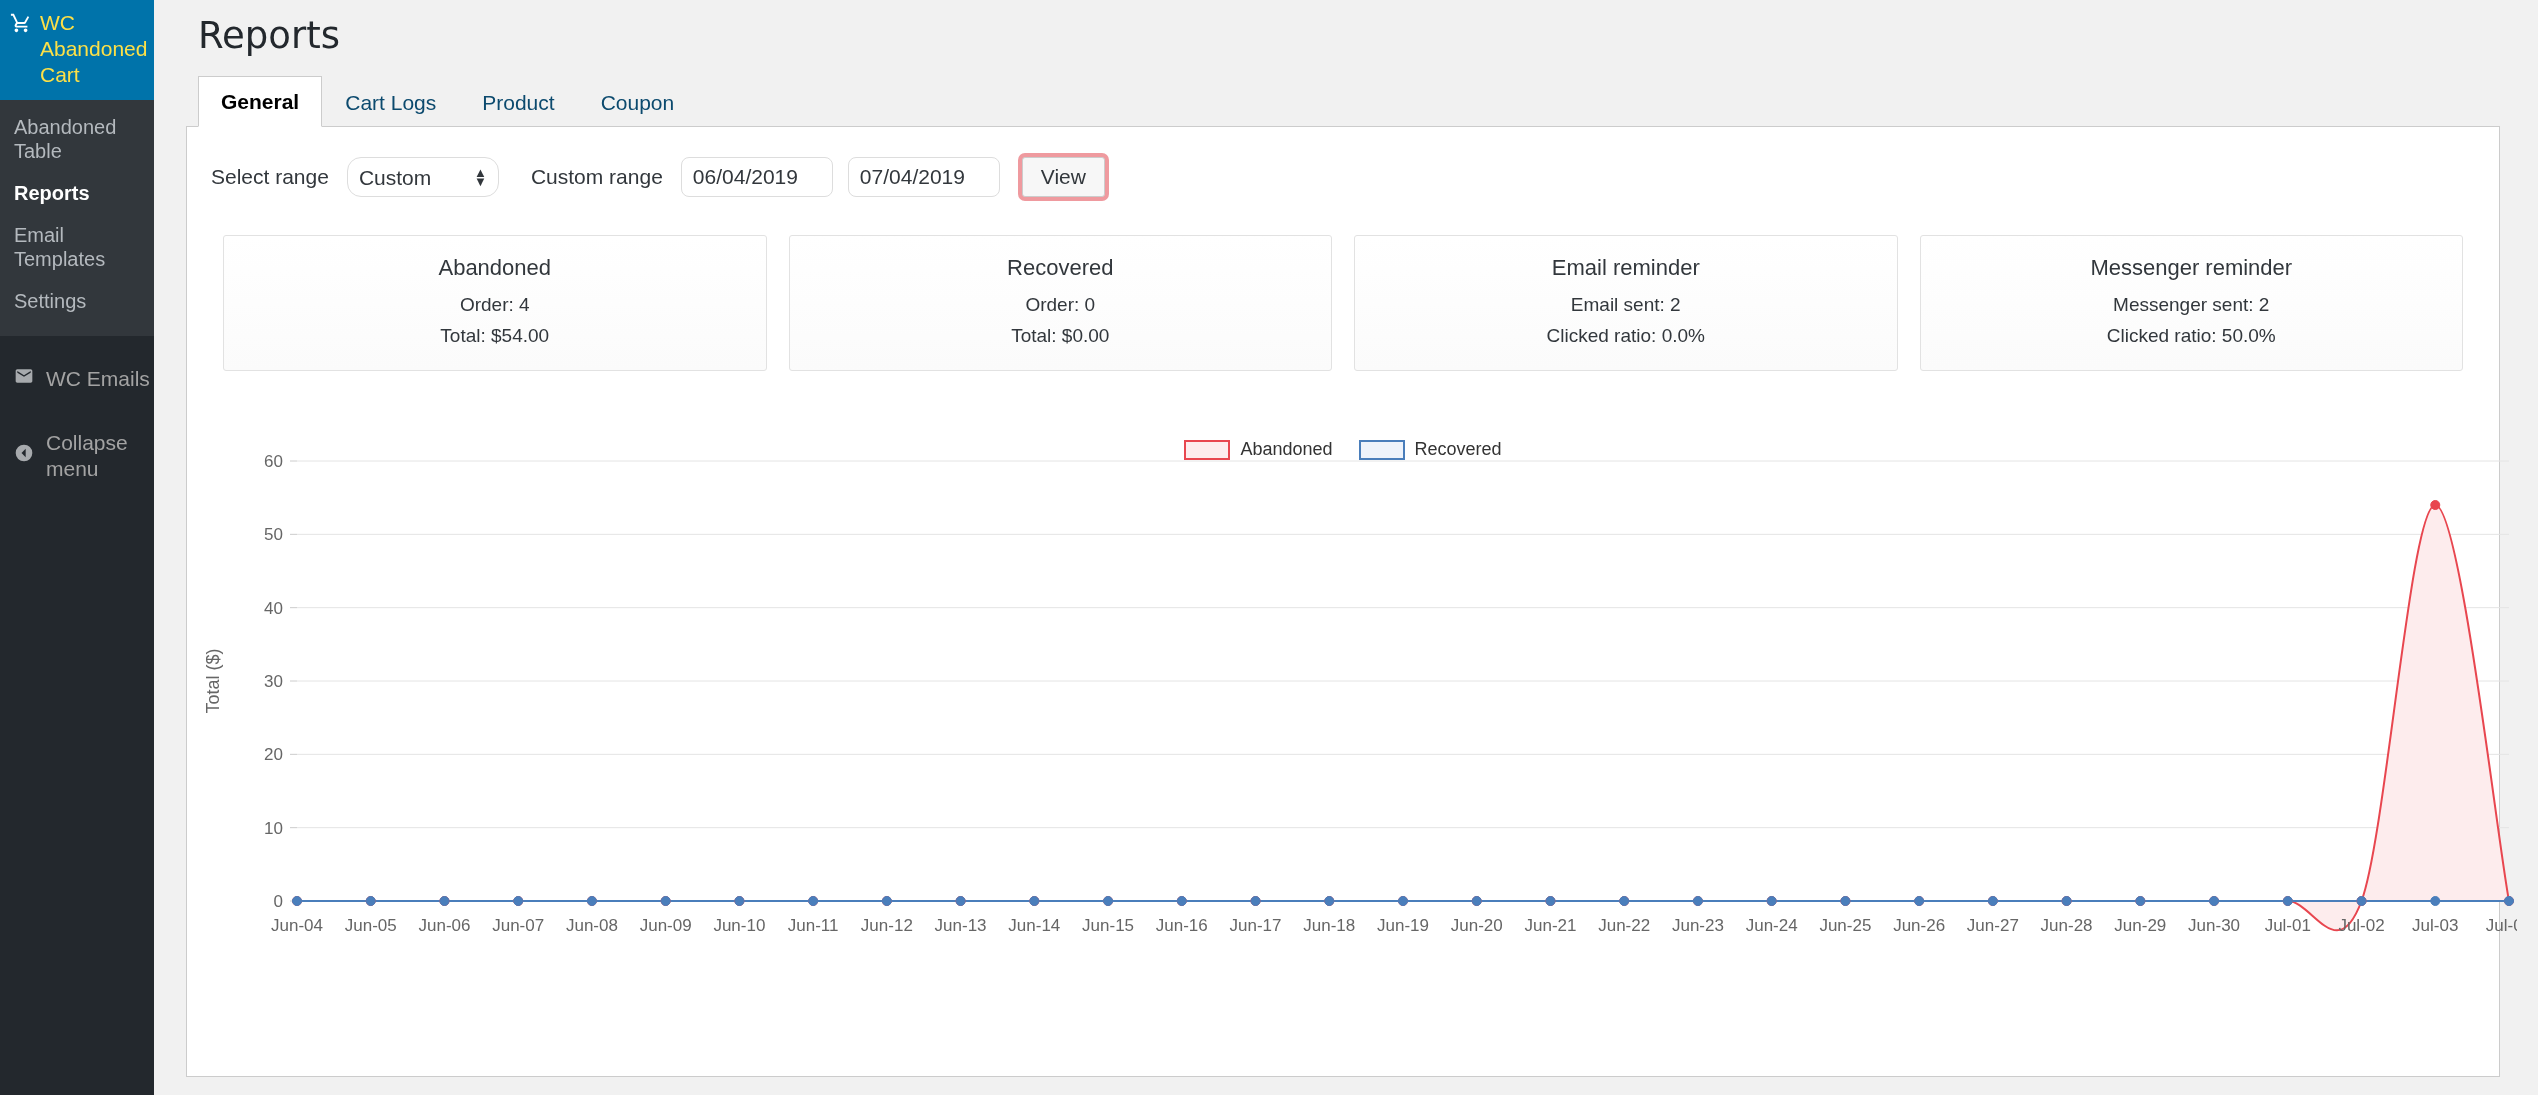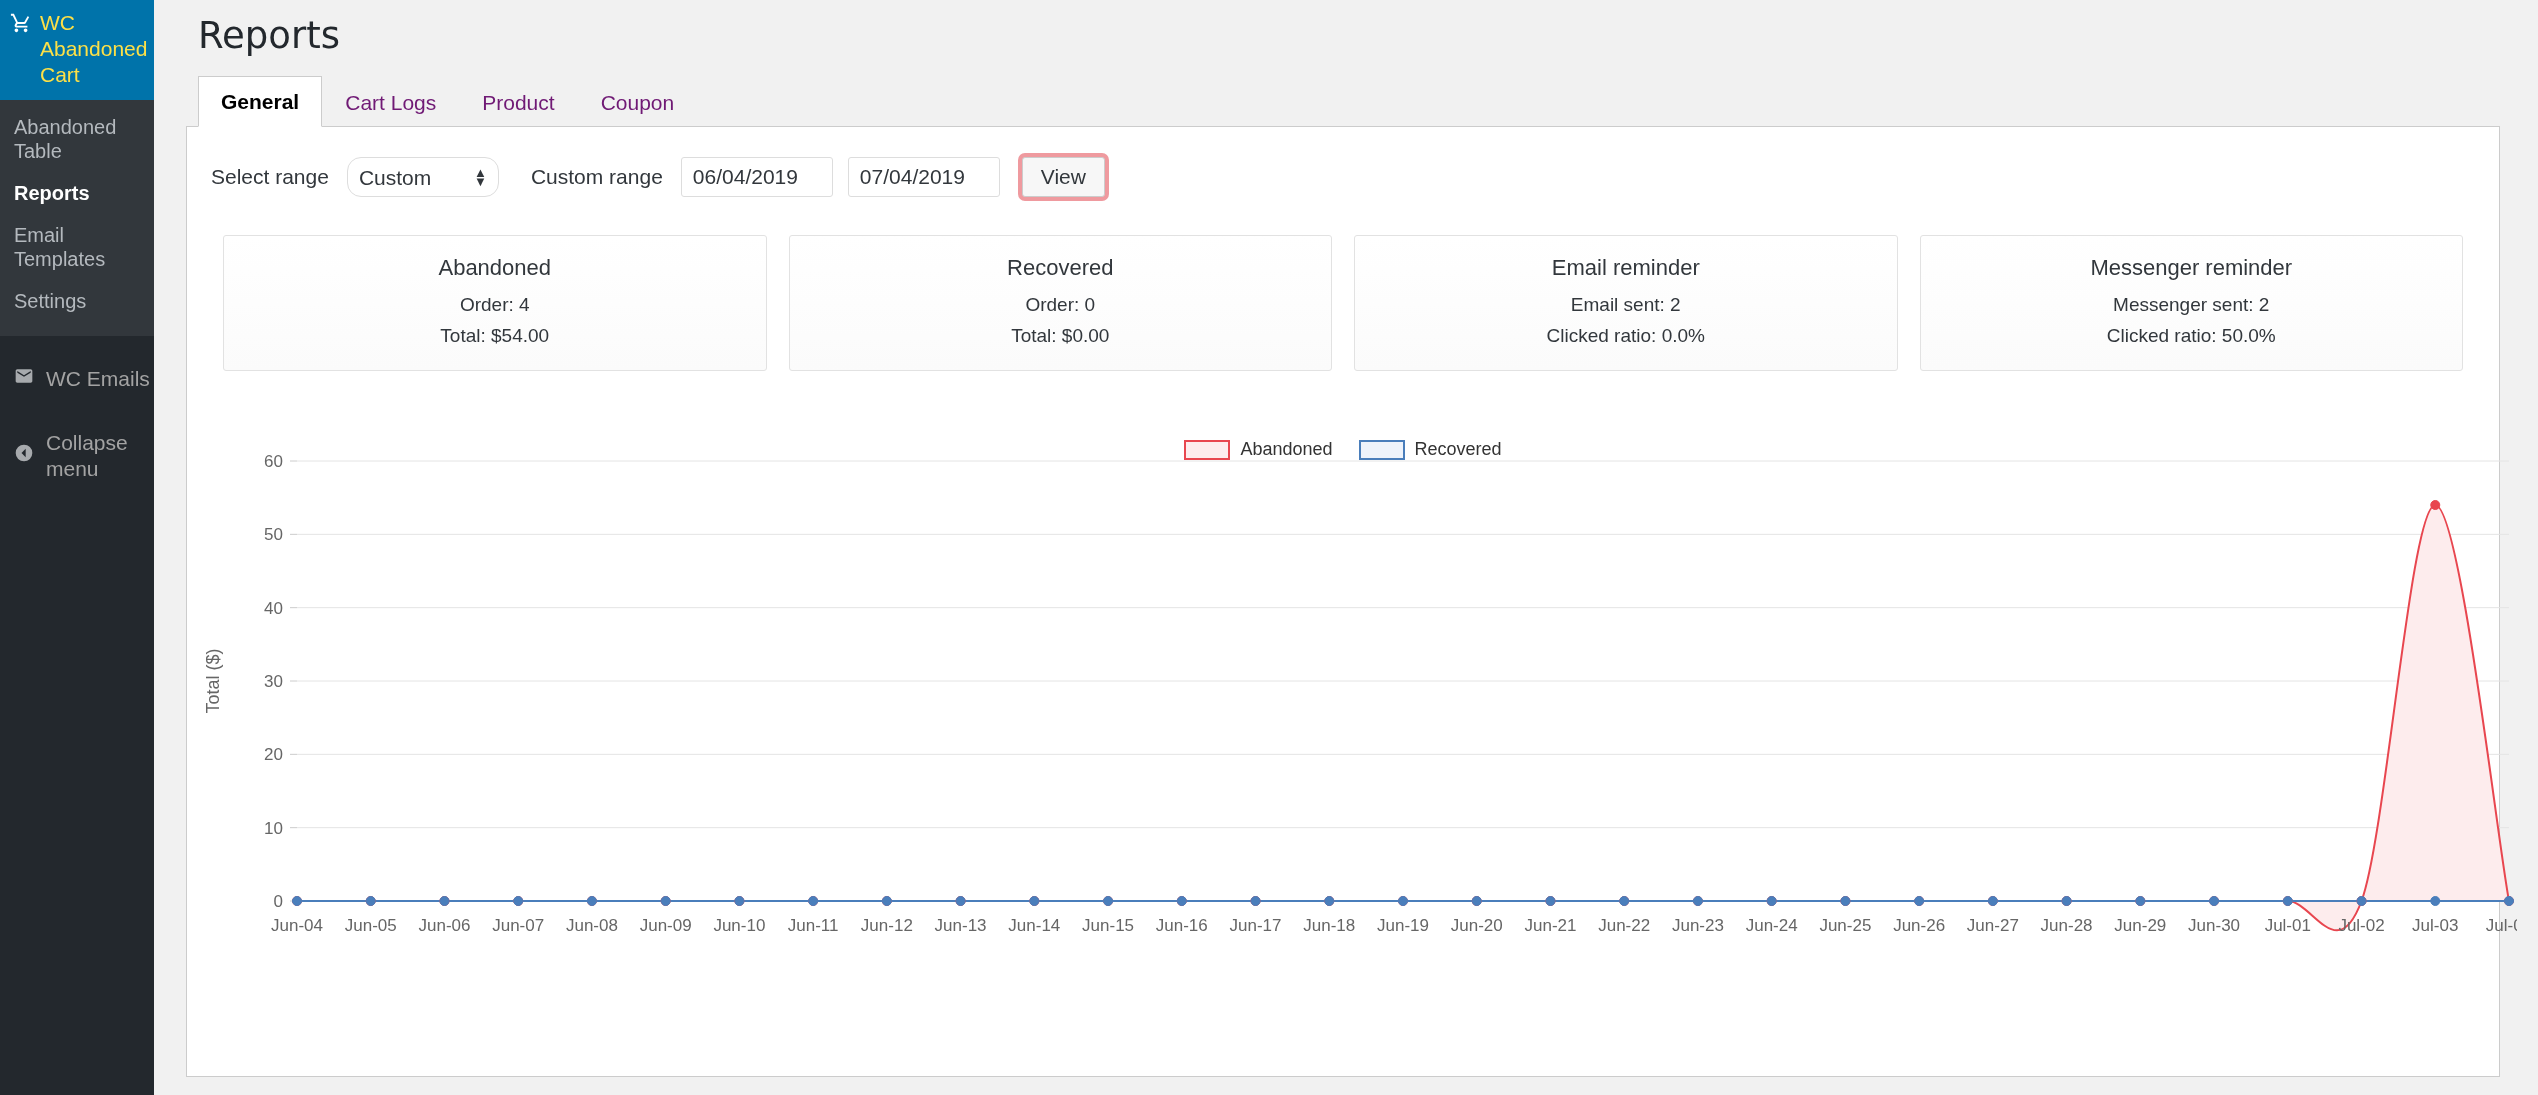--- a/index.html
+++ b/index.html
@@ -58,21 +58,21 @@
     font-family: "DejaVu Sans", sans-serif;
   }
 
   
   .tab-bar {
     display: flex; align-items: flex-end;
     border-bottom: 1px solid #ccc;
     padding-left: 12px; margin-right: 38px;
   }
   .tab {
-    font-size: 21px; line-height: 24px; color: #701a75;
+    font-size: 21px; line-height: 24px; color: #0c4a6e;
     padding: 13px 22px 12px 22px;
     border: 1px solid transparent; border-bottom: none;
     margin-bottom: -1px; cursor: pointer;
   }
   .tab.active {
     background: #fff; color: #000; font-weight: bold;
     border-color: #ccc; border-bottom: 1px solid #fff;
   }
 
   
@@ -96,21 +96,21 @@
     padding: 7px 46px 7px 11px; width: 152px; height: 40px; cursor: pointer;
   }
   .select-arrows {
     position: absolute; right: 12px; top: 50%; transform: translateY(-50%);
     pointer-events: none; color: #32373c; font-size: 13px; line-height: 9px;
     display: flex; flex-direction: column; align-items: center;
   }
   .date-input {
     font-family: "Liberation Sans", sans-serif;
     font-size: 21px; color: #32373c;
-    background: #fff; border: 1px solid #ddd; border-radius: 3px;
+    background: #fff; border: 1px solid #ddd; border-radius: 8px;
     padding: 7px 11px; width: 152px; height: 40px;
   }
   .view-btn {
     font-family: "Liberation Sans", sans-serif;
     font-size: 21px; color: #32373c;
     background: #f7f7f7; border: 1px solid #ccc; border-radius: 3px;
     padding: 7px 18px; height: 40px; cursor: pointer;
     box-shadow: 0 0 0 4px #ef9a9f;
   }
 

